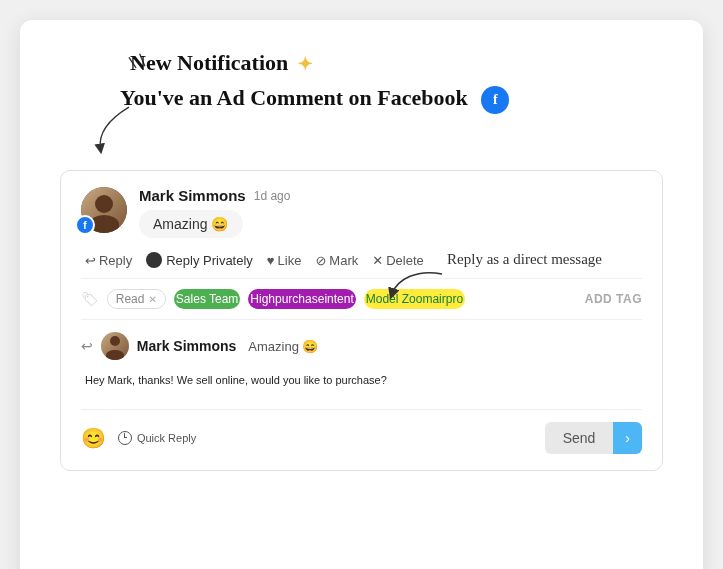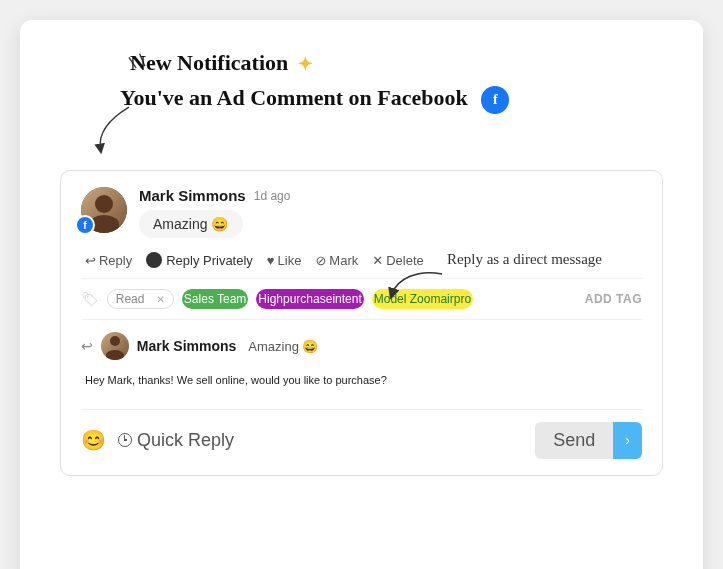--- a/index.html
+++ b/index.html
@@ -216,21 +216,21 @@
       border-bottom: 1px solid #f0f0f0;
       margin-top: 8px;
     }
     .tag-icon {
       color: #ccc;
       font-size: 14px;
     }
     .tag-read {
       display: inline-flex;
       align-items: center;
-      gap: 12px;
+      gap: 4px;
       font-size: 12px;
       color: #888;
       border: 1px solid #ddd;
       border-radius: 12px;
       padding: 2px 8px;
     }
     .tag-close {
       cursor: pointer;
       color: #aaa;
       font-size: 10px;
@@ -327,21 +327,21 @@
     }
     .emoji-btn {
       font-size: 20px;
       cursor: pointer;
       color: #888;
     }
     .quick-reply-btn {
       display: flex;
       align-items: center;
       gap: 5px;
-      font-size: 18px;
+      font-size: 11px;
       color: #555;
       cursor: pointer;
     }
     .clock-icon {
       width: 14px;
       height: 14px;
       border: 1.5px solid #555;
       border-radius: 50%;
       position: relative;
       display: inline-block;
@@ -367,21 +367,21 @@
     .send-area {
       display: flex;
       gap: 0;
       margin-left: auto;
     }
     .send-btn {
       background: #e8e8e8;
       color: #555;
       border: none;
       padding: 8px 18px;
-      font-size: 18px;
+      font-size: 14px;
       cursor: pointer;
       border-radius: 6px 0 0 6px;
     }
     .send-arrow-btn {
       background: #4db6f5;
       color: white;
       border: none;
       padding: 8px 12px;
       font-size: 14px;
       cursor: pointer;

